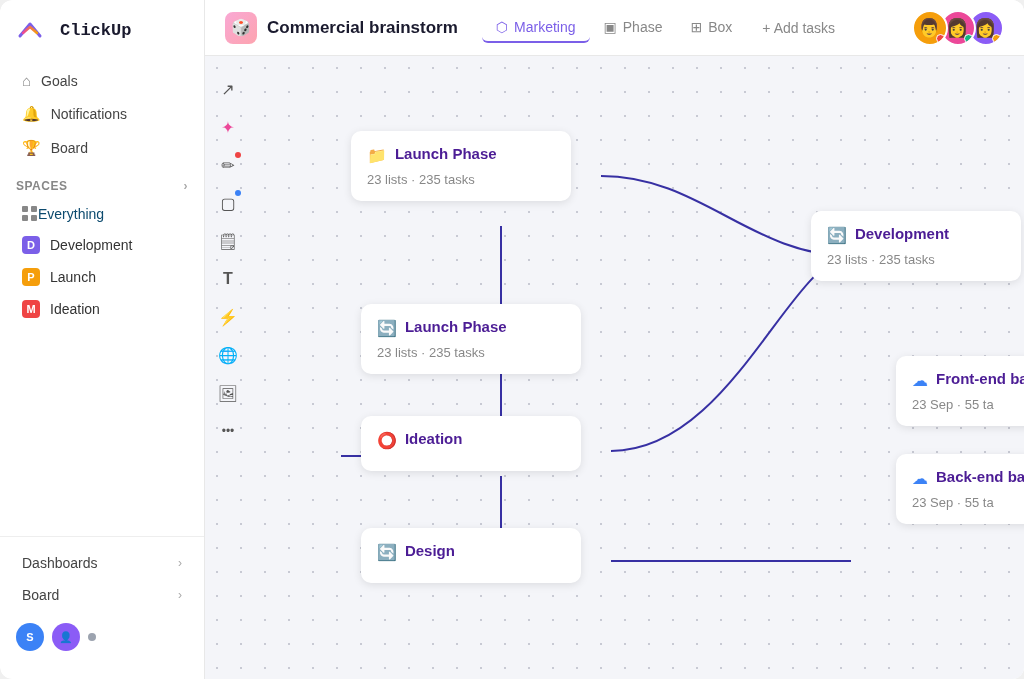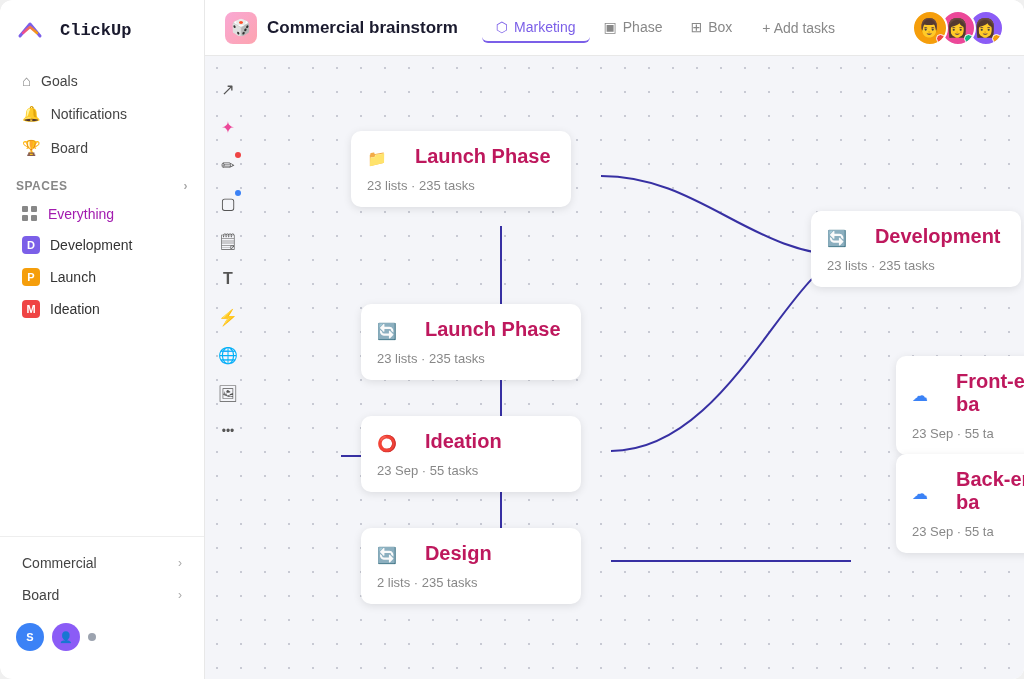--- a/index.html
+++ b/index.html
@@ -78,24 +78,23 @@
       font-weight: 700;
       color: #fff;
       flex-shrink: 0;
     }
     .dot-d { background: #7b5fe8; }
     .dot-p { background: #f59e0b; }
     .dot-m { background: #ef4444; }
     .everything-item {
       display: flex;
       align-items: center;
-      gap: 10px;
       padding: 7px 16px;
       font-size: 14px;
-      color: #a21caf;
+      color: #0c4a6e;
       cursor: pointer;
       border-radius: 6px;
       margin: 0 6px;
     }
     .everything-grid {
       display: grid;
       grid-template-columns: 1fr 1fr;
       gap: 2px;
       width: 16px;
       height: 16px;
@@ -280,25 +279,24 @@
     .card {
       position: absolute;
       background: #fff;
       border-radius: 10px;
       padding: 14px 16px;
       box-shadow: 0 2px 8px rgba(0,0,0,0.1);
       min-width: 200px;
       cursor: pointer;
     }
     .card-title {
-      font-size: 20px;
+      font-size: 15px;
       font-weight: 600;
-      color: #be185d;
+      color: #4c1d95;
       margin-bottom: 4px;
-      margin-left: 20px;
     }
     .card-meta {
       font-size: 13px;
       color: #888;
     }
     .card-header {
       display: flex;
       align-items: center;
       gap: 8px;
       margin-bottom: 6px;
@@ -374,21 +372,21 @@
     <div class="space-dot dot-p">P</div>
     <span>Launch</span>
   </div>
   <div class="space-item">
     <div class="space-dot dot-m">M</div>
     <span>Ideation</span>
   </div>
 
   <div class="sidebar-bottom">
     <div class="sidebar-section">
-      <span>Commercial</span>
+      <span>Dashboards</span>
       <span class="chevron">›</span>
     </div>
     <div class="sidebar-section">
       <span>Board</span>
       <span class="chevron">›</span>
     </div>
   </div>
 
   <div class="sidebar-footer">
     <div class="avatar-sm avatar-s">S</div>
@@ -506,29 +504,27 @@
           <span class="card-title">Launch Phase</span>
         </div>
         <div class="card-meta">23 lists · 235 tasks</div>
       </div>
 
       <div class="card" style="left:110px;top:360px;min-width:220px;">
         <div class="card-header">
           <span class="card-icon card-icon-pink">⭕</span>
           <span class="card-title">Ideation</span>
         </div>
-        <div class="card-meta">23 Sep · 55 tasks</div>
       </div>
 
       <div class="card" style="left:110px;top:472px;min-width:220px;">
         <div class="card-header">
           <span class="card-icon card-icon-blue">🔄</span>
           <span class="card-title">Design</span>
         </div>
-        <div class="card-meta">2 lists · 235 tasks</div>
       </div>
 
       <div class="card" style="left:645px;top:300px;min-width:180px;max-width:200px;overflow:hidden;">
         <div class="card-header">
           <span class="card-icon card-icon-blue">☁</span>
           <span class="card-title">Front-end ba</span>
         </div>
         <div class="card-meta">23 Sep · 55 ta</div>
       </div>
 

